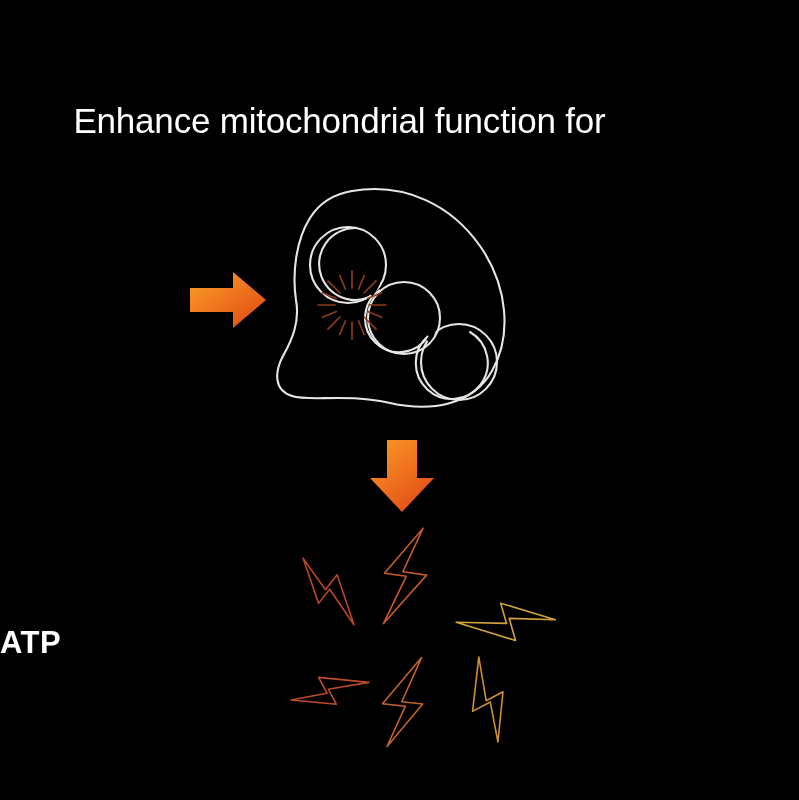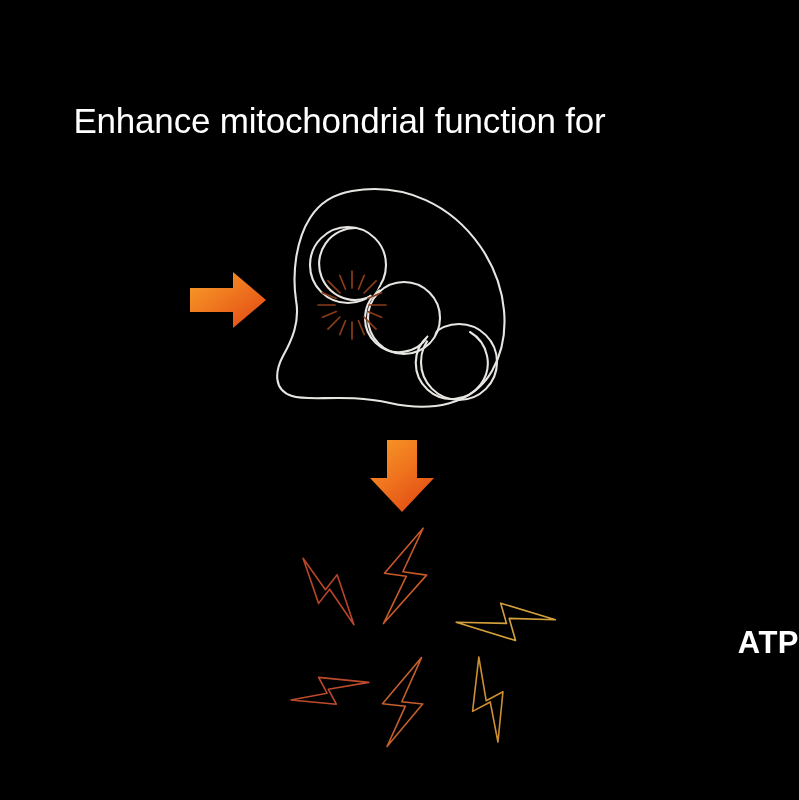--- a/index.html
+++ b/index.html
@@ -43,21 +43,21 @@
     color: #F0571B;
     font-weight: 700;
   }
 
   
   .atp-label {
     position: absolute;
     left: 0;
     top: 625px;
     width: 799px;
-    text-align: right;
+    text-align: left;
     color: #ffffff;
     font-size: 31px;
     font-weight: 700;
     letter-spacing: 0.5px;
   }
 
   
   .stage {
     position: absolute;
     left: 0;

